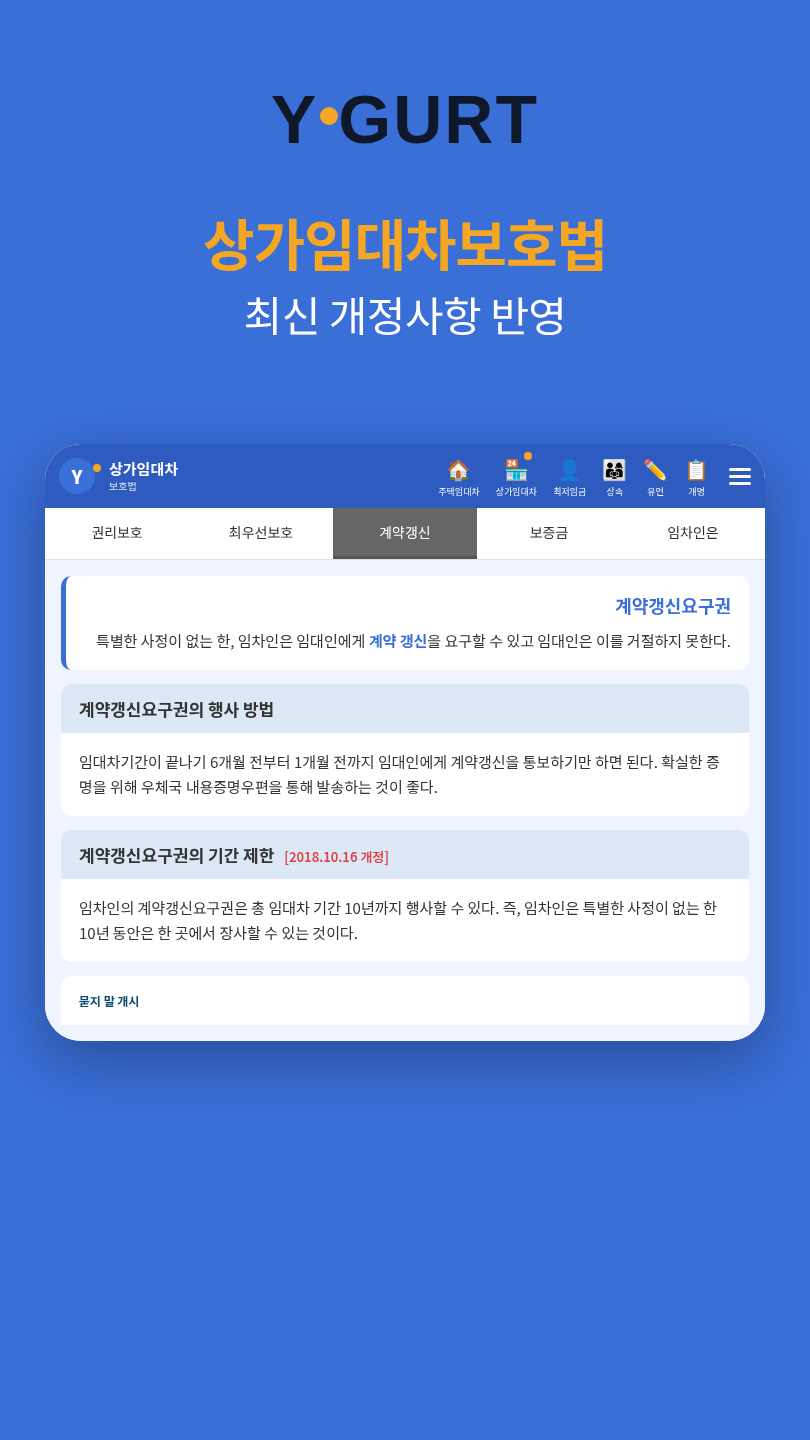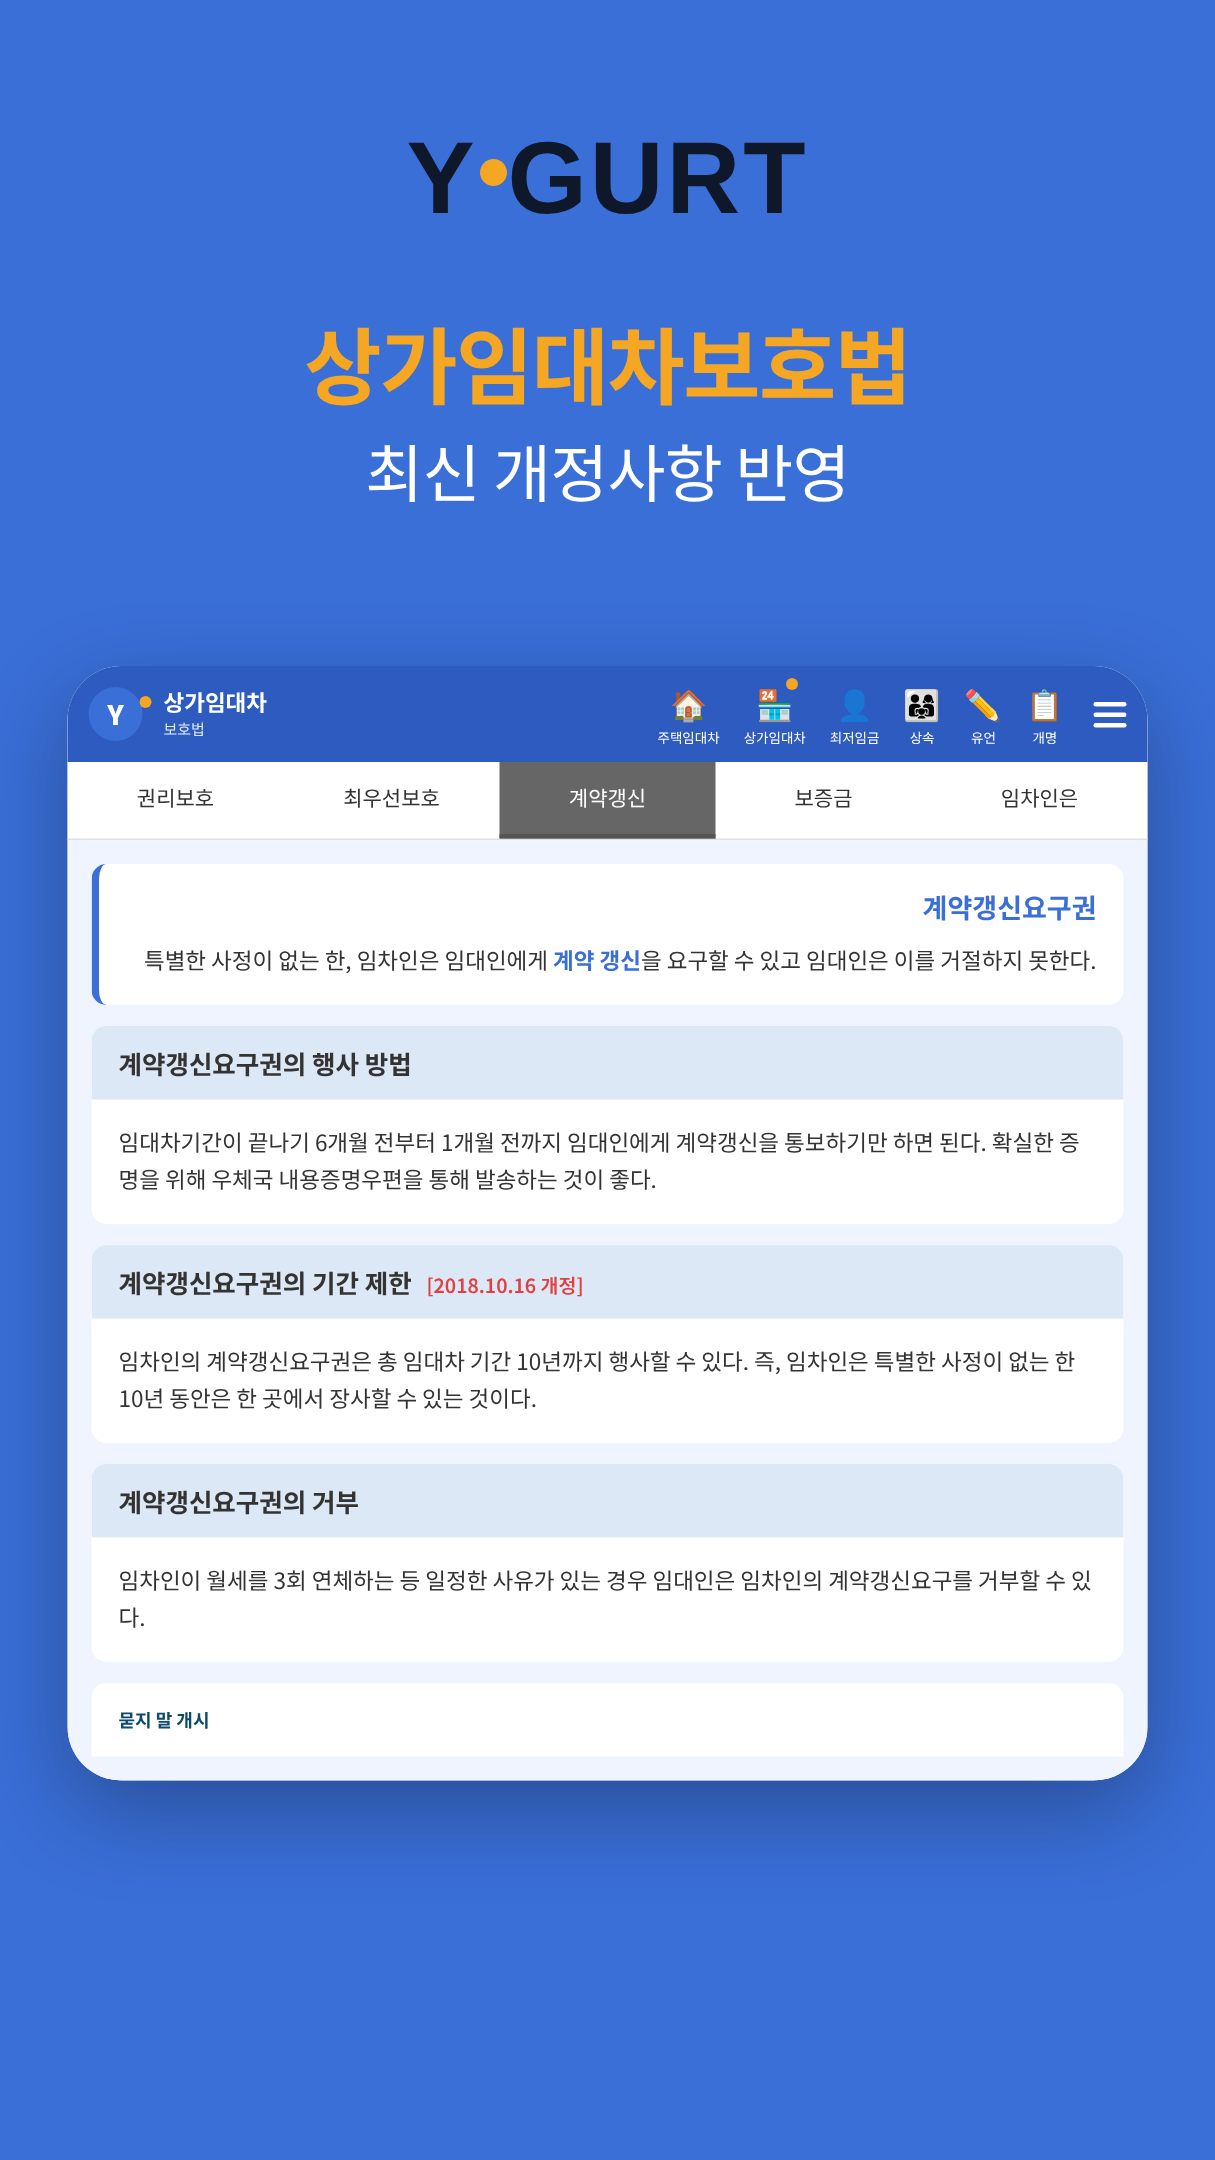--- a/index.html
+++ b/index.html
@@ -382,25 +382,19 @@
 
     <div class="section-card">
       <div class="section-card-header">
         계약갱신요구권의 기간 제한 <span class="badge-red">[2018.10.16 개정]</span>
       </div>
       <div class="section-card-body">
         임차인의 계약갱신요구권은 <span class="highlight-red">총 임대차 기간 10년까지</span> 행사할 수 있다. 즉, 임차인은 특별한 사정이 없는 한 10년 동안은 한 곳에서 장사할 수 있는 것이다.
       </div>
     </div>
 
-    <div class="section-card">
-      <div class="section-card-header">계약갱신요구권의 거부</div>
-      <div class="section-card-body">
-        임차인이 월세를 3회 연체하는 등 일정한 사유가 있는 경우 임대인은 임차인의 계약갱신요구를 거부할 수 있다.
-      </div>
-    </div>
 
     <div class="peek-card">
       <div class="peek-title">묻지 말 개시</div>
     </div>
 
   </div>
 </div>
 
 </body></html>

